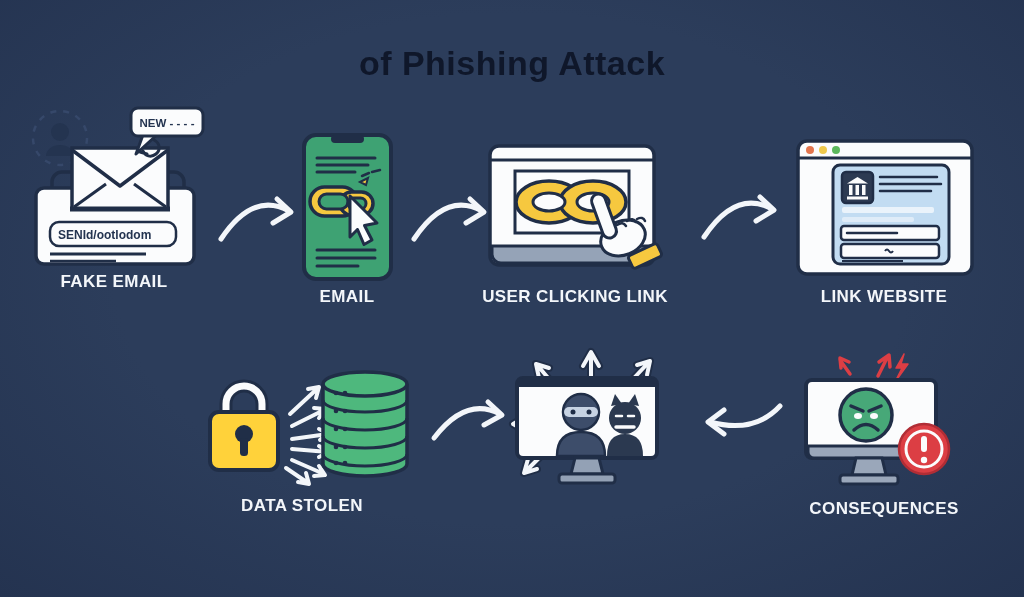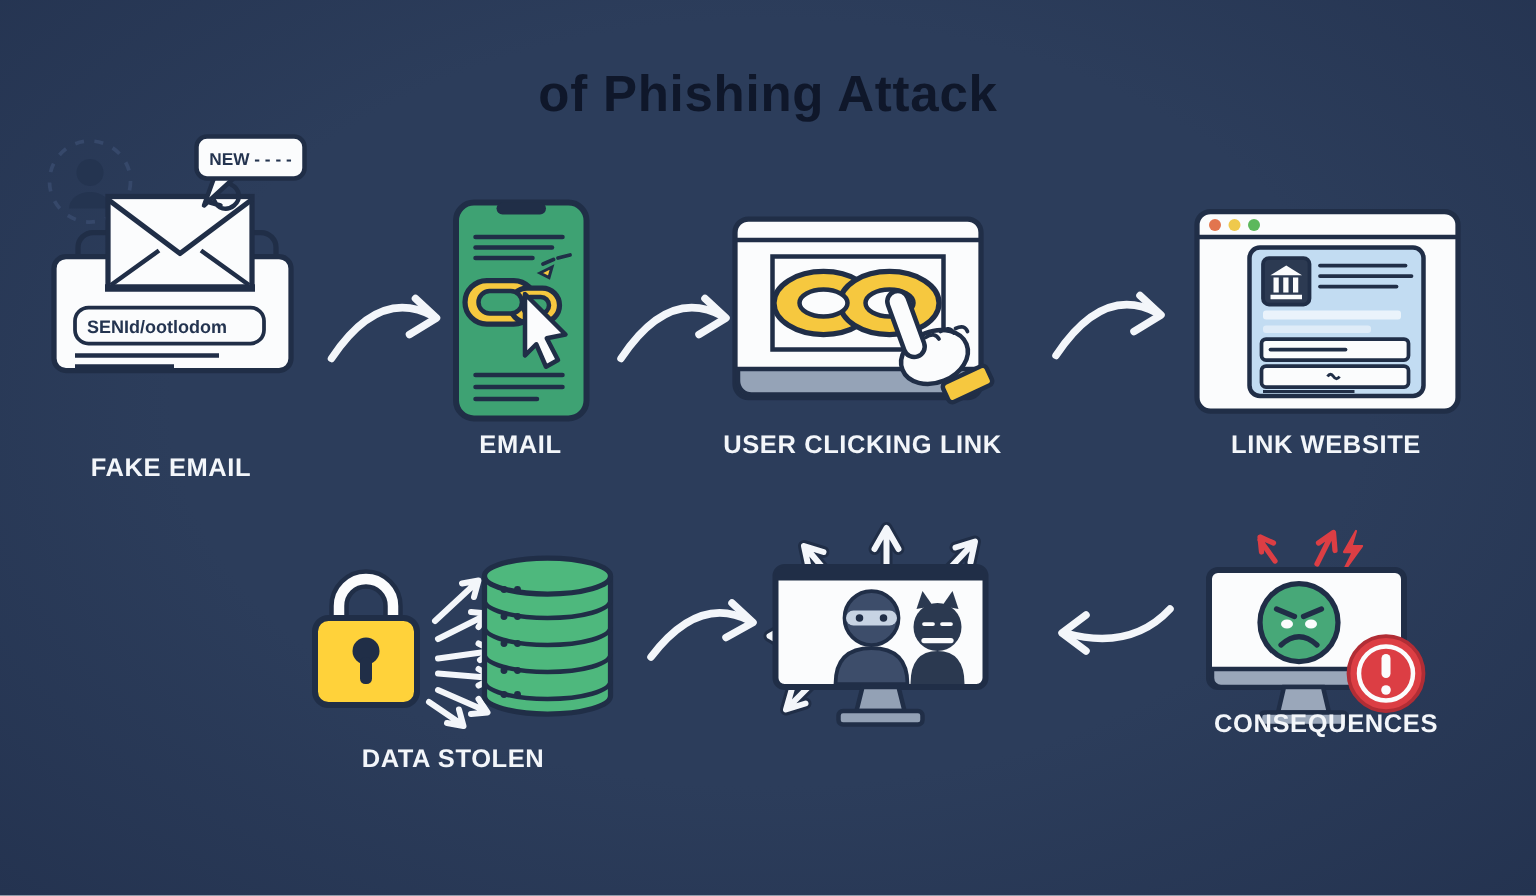--- a/index.html
+++ b/index.html
@@ -17,21 +17,21 @@
     font-size:17px;font-weight:700;color:#F3F6FA;letter-spacing:.4px;white-space:nowrap;
   }
   .icon-box{position:absolute;}
   svg{display:block;overflow:visible;}
 </style>
 </head>
 <body>
 
 <div class="title">of Phishing Attack</div>
 
-<div class="icon-box" style="left:28px;top:85px;">
+<div class="icon-box" style="left:28px;top:102px;">
   <svg width="180" height="180" viewBox="0 0 180 180">
 
     <g>
       <circle cx="32" cy="36" r="27" fill="none" stroke="#36486A" stroke-width="2.5" stroke-dasharray="6 7"></circle>
       <circle cx="32" cy="30" r="9" fill="#243450"></circle>
       <path d="M18,54 a14,11 0 0 1 28,0 Z" fill="#243450"></path>
     </g>
 
     <rect x="24" y="70" width="132" height="34" rx="10" fill="none" stroke="#202E47" stroke-width="3.5"></rect>
 
@@ -53,21 +53,21 @@
     </g>
 
     <g>
       <rect x="22" y="120" width="126" height="24" rx="9" fill="#FBFCFD" stroke="#202E47" stroke-width="2.5"></rect>
       <text x="30" y="137" font-size="12" font-weight="bold" fill="#243450">SENId/ootlodom</text>
     </g>
     <path d="M22,152 H118" stroke="#202E47" stroke-width="3"></path>
     <path d="M22,159 H88" stroke="#202E47" stroke-width="2.5"></path>
   </svg>
 </div>
-<div class="label" style="left:114px;top:302px;text-align:right;">FAKE EMAIL</div>
+<div class="label" style="left:114px;top:272px;text-align:right;">FAKE EMAIL</div>
 
 <div class="icon-box" style="left:213px;top:183px;">
   <svg width="92" height="66" viewBox="0 0 92 66">
     <path d="M8,56 Q40,8 76,28" fill="none" stroke="#F3F6FA" stroke-width="5" stroke-linecap="round"></path>
     <path d="M64,16 L78,29 L60,40" fill="none" stroke="#F3F6FA" stroke-width="5" stroke-linecap="round" stroke-linejoin="round"></path>
   </svg>
 </div>
 
 <div class="icon-box" style="left:300px;top:132px;">
   <svg width="95" height="150" viewBox="0 0 95 150">
@@ -309,13 +309,13 @@
     </g>
 
     <g>
       <circle cx="126" cy="99" r="25" fill="#DC3E44" stroke="#B12D35" stroke-width="2.5"></circle>
       <circle cx="126" cy="99" r="18" fill="none" stroke="#FBFCFD" stroke-width="3"></circle>
       <rect x="123" y="86" width="6" height="16" rx="3" fill="#FBFCFD"></rect>
       <circle cx="126" cy="110" r="3.2" fill="#FBFCFD"></circle>
     </g>
   </svg>
 </div>
-<div class="label" style="left:884px;top:473px;">CONSEQUENCES</div>
+<div class="label" style="left:884px;top:499px;">CONSEQUENCES</div>
 
 </body></html>

